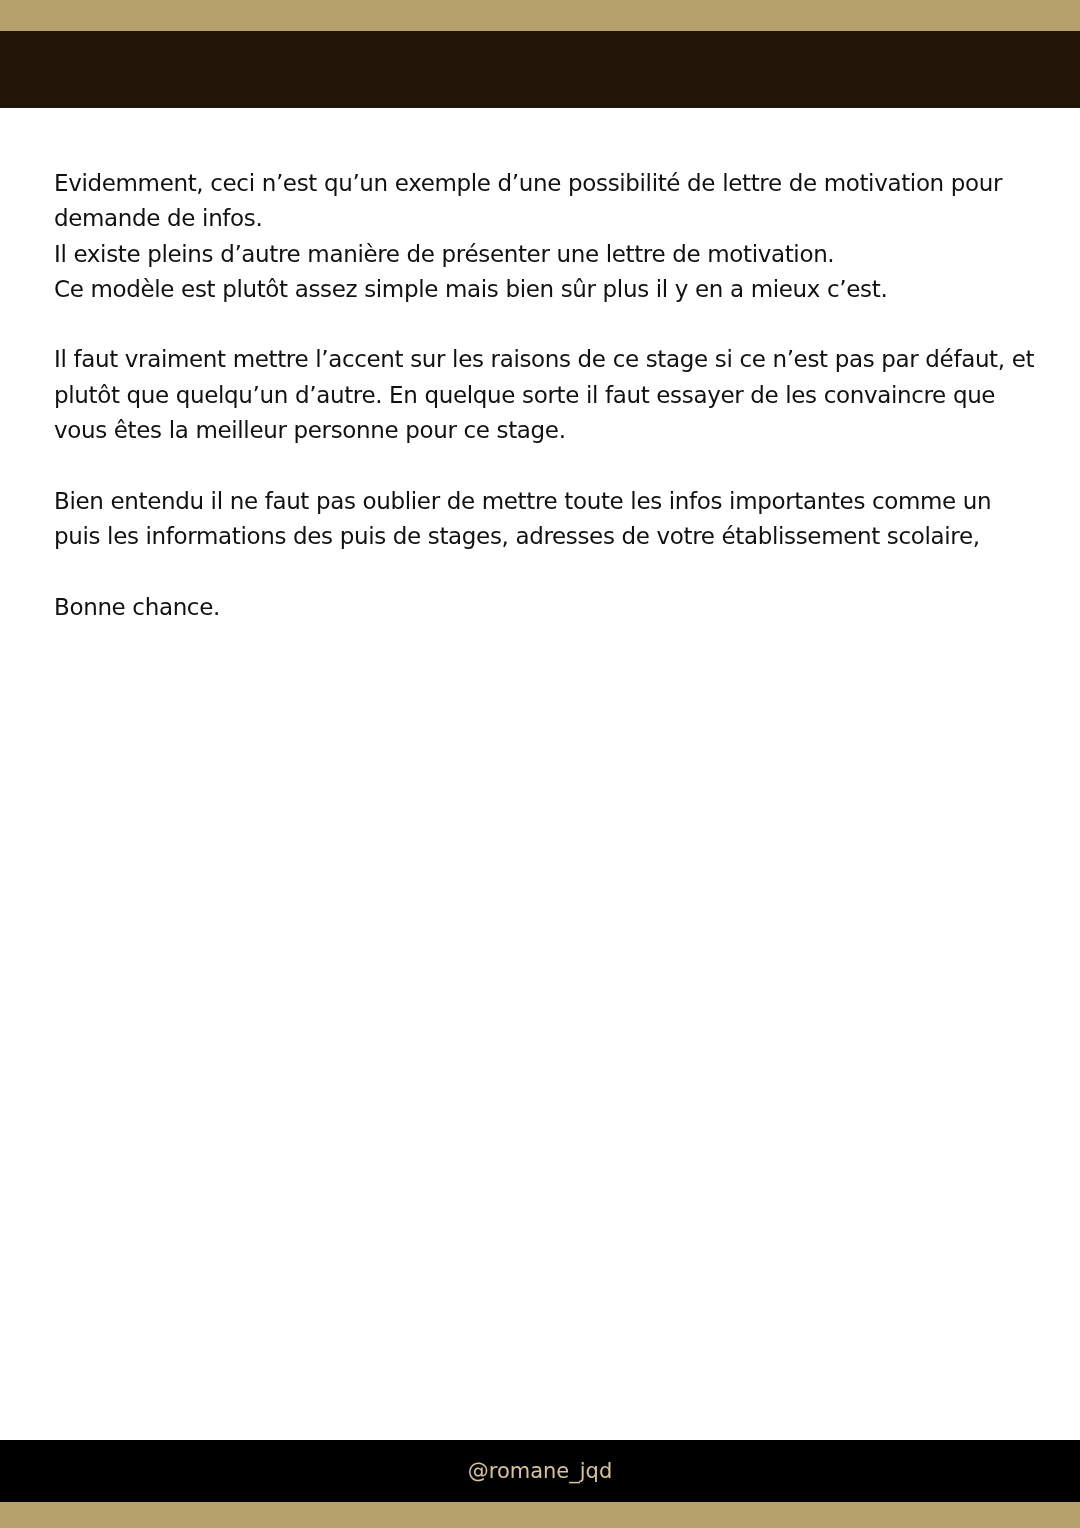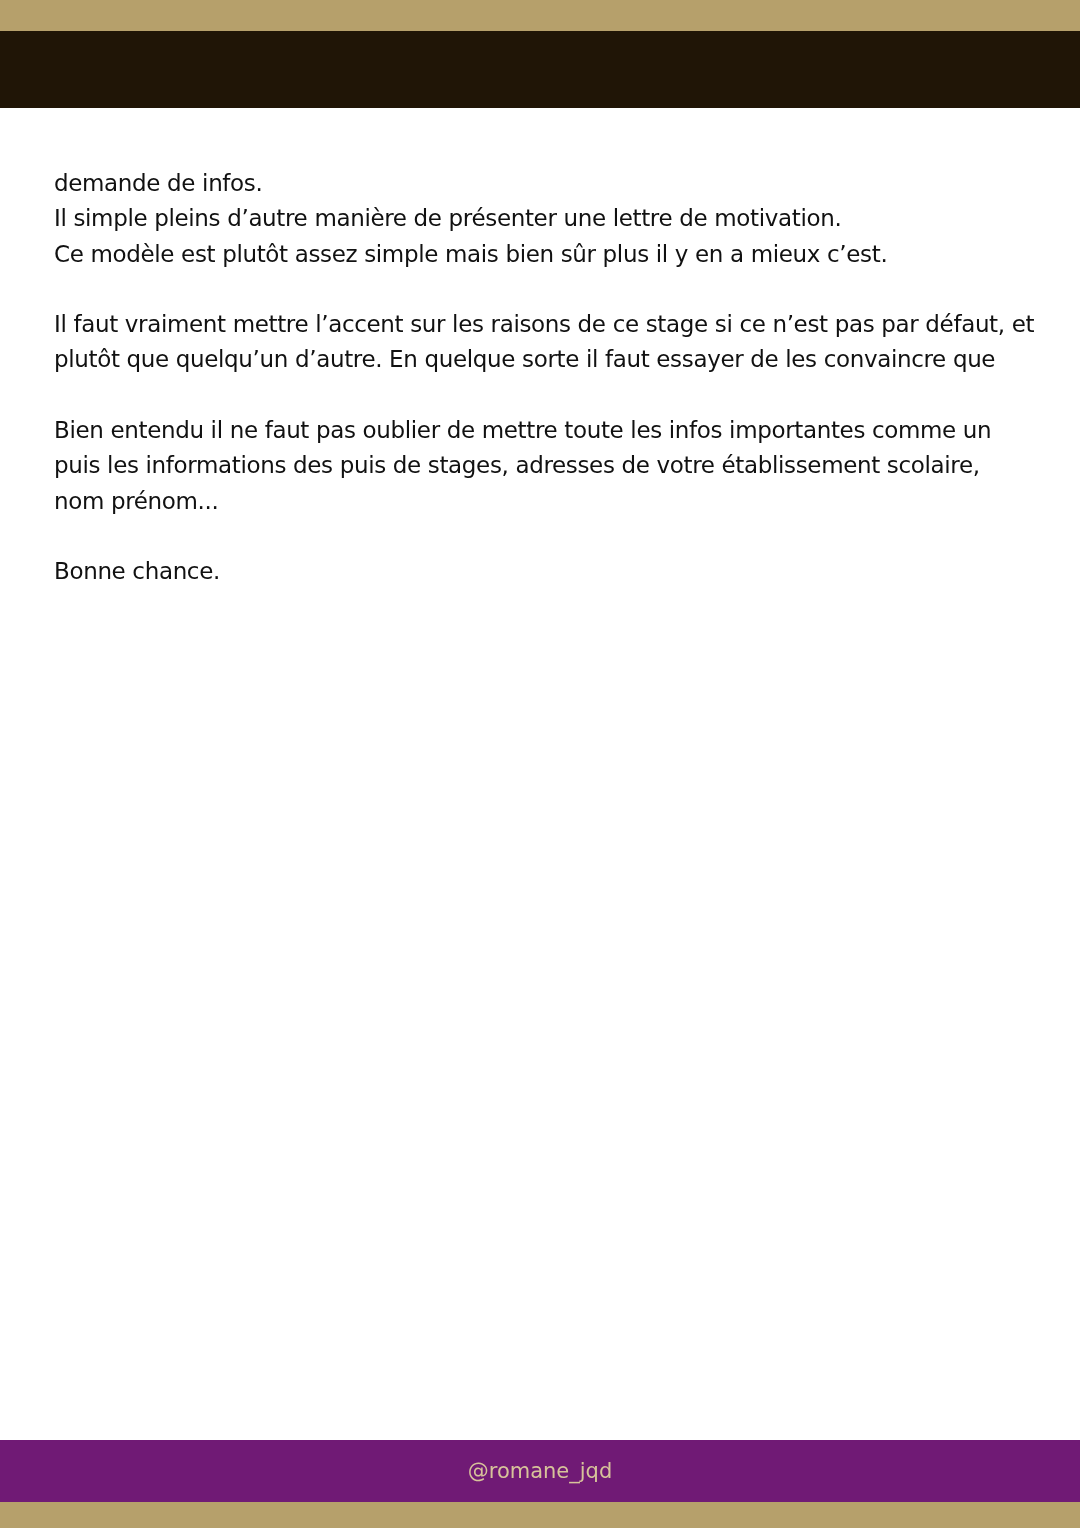--- a/index.html
+++ b/index.html
@@ -3,48 +3,49 @@
 <meta charset="utf-8">
 <style>
   html, body { margin: 0; padding: 0; }
   body {
     width: 1080px; height: 1528px; position: relative; overflow: hidden;
     background: #ffffff;
     font-family: "DejaVu Sans", sans-serif;
   }
   .band-gold-top { position: absolute; left: 0; top: 0; width: 1080px; height: 31px; background: #b6a06b; }
   .band-dark-top { position: absolute; left: 0; top: 31px; width: 1080px; height: 77px; background: #201506; }
-  .band-dark-bottom { position: absolute; left: 0; top: 1440px; width: 1080px; height: 62px; background: #701a75;
+  .band-dark-bottom { position: absolute; left: 0; top: 1440px; width: 1080px; height: 62px; background: #000000;
     display: flex; align-items: center; justify-content: center; }
   .band-gold-bottom { position: absolute; left: 0; top: 1502px; width: 1080px; height: 26px; background: #b6a06b; }
   .handle { color: #d7c39a; font-size: 21px; font-family: "DejaVu Sans", sans-serif; }
   .content { position: absolute; left: 54px; top: 166px; width: 1000px; }
   .para { margin: 0 0 35.3px 0; }
   .line { display: block; font-size: 23px; line-height: 35.3px; color: #111111; white-space: nowrap; letter-spacing: -0.35px; }
 </style>
 </head>
 <body>
 
 <div class="band-gold-top"></div>
 <div class="band-dark-top"></div>
 
 <div class="content">
   <p class="para">
+    <span class="line">Evidemment, ceci n’est qu’un exemple d’une possibilité de lettre de motivation pour</span>
     <span class="line">demande de infos.</span>
-    <span class="line">Il simple pleins d’autre manière de présenter une lettre de motivation.</span>
+    <span class="line">Il existe pleins d’autre manière de présenter une lettre de motivation.</span>
     <span class="line">Ce modèle est plutôt assez simple mais bien sûr plus il y en a mieux c’est.</span>
   </p>
   <p class="para">
     <span class="line">Il faut vraiment mettre l’accent sur les raisons de ce stage si ce n’est pas par défaut, et</span>
     <span class="line">plutôt que quelqu’un d’autre. En quelque sorte il faut essayer de les convaincre que</span>
+    <span class="line">vous êtes la meilleur personne pour ce stage.</span>
   </p>
   <p class="para">
     <span class="line">Bien entendu il ne faut pas oublier de mettre toute les infos importantes comme un</span>
     <span class="line">puis les informations des puis de stages, adresses de votre établissement scolaire,</span>
-    <span class="line">nom prénom...</span>
   </p>
   <p class="para">
     <span class="line">Bonne chance.</span>
   </p>
 </div>
 
 <div class="band-dark-bottom">
   <span class="handle">@romane_jqd</span>
 </div>
 <div class="band-gold-bottom"></div>

